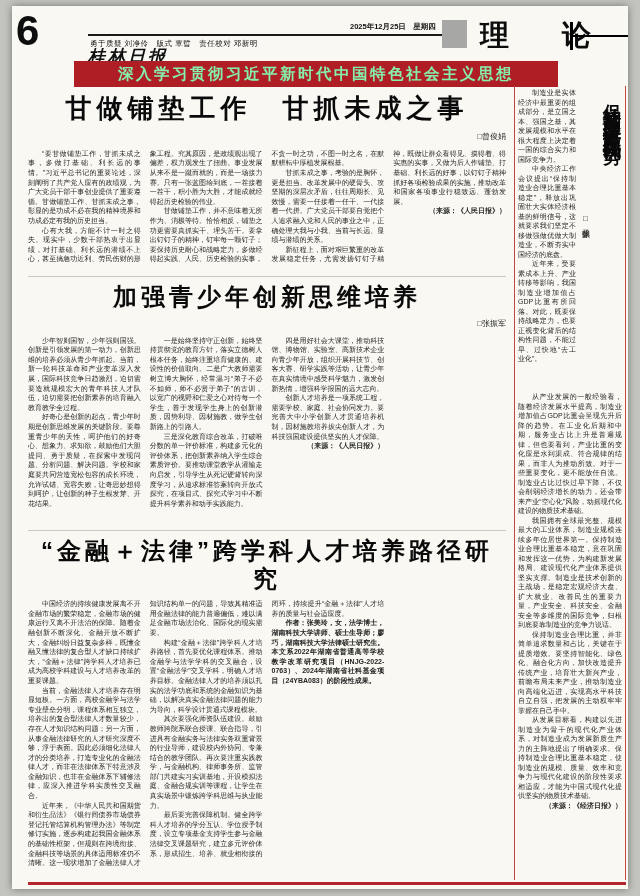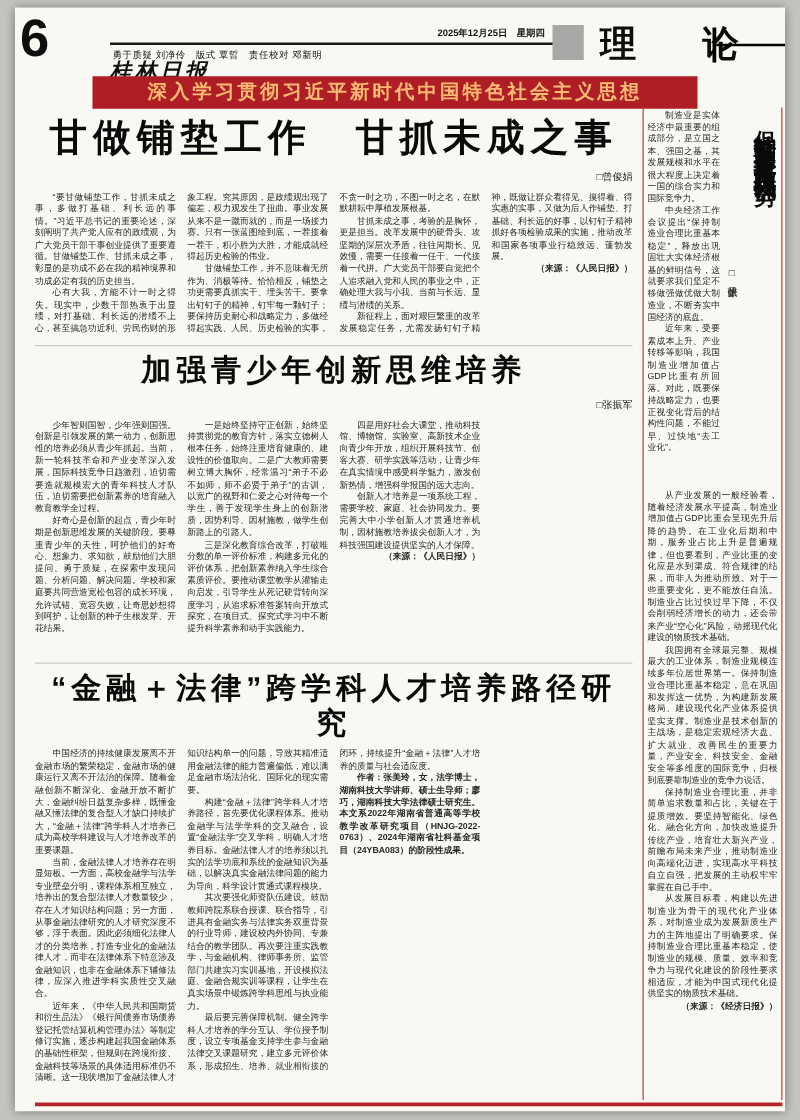--- a/index.html
+++ b/index.html
@@ -16,27 +16,27 @@
   .mastrule{left:76px;top:28px;width:372px;height:2px;background:#1a1a1a;}
   .staff{left:78px;top:33px;font-size:7.5px;color:#111;letter-spacing:.5px;}
   .dateline{left:338px;top:16px;font-size:7.5px;font-weight:bold;color:#111;}
   .graybox{left:430px;top:14px;width:25px;height:28px;background:#a7a7a5;}
   .sectiontitle{left:468px;top:10px;font-size:29px;font-weight:900;
                 font-family:"Liberation Serif",serif;letter-spacing:12px;color:#0c0c0c;white-space:nowrap;}
   .tick{left:558px;top:16px;width:3px;height:28px;background:#000;}
   .hline{left:561px;top:29px;width:55px;height:2px;background:#000;}
 
   
-  .banner{left:62px;top:55px;width:484px;height:26px;background:#ae1e24;color:#fdba74;
+  .banner{left:62px;top:55px;width:484px;height:26px;background:#ae1e24;color:#86efac;
           font-weight:bold;font-size:15.5px;letter-spacing:2.5px;text-align:center;line-height:26px;}
 
   
   .article{color:#1c1c1c;}
   .atitle{text-align:center;font-weight:900;color:#0a0a0a;line-height:1.15;}
-  .t1{font-size:30px;letter-spacing:5px;}
+  .t1{font-size:26px;letter-spacing:5px;}
   .t2{font-size:24px;letter-spacing:4px;}
   .byline{text-align:right;font-size:8px;color:#222;margin-top:7px;}
   .body{margin-top:7px;font-size:7px;line-height:9.6px;text-align:justify;color:#262626;
         column-gap:9px;column-fill:auto;overflow:hidden;}
   .cols4{column-count:4;}
   .body p{margin:0;text-indent:2em;}
   .body p.src{text-indent:0;text-align:right;font-weight:bold;}
   .body p.note{font-weight:bold;}
   .divider{height:1px;background:#c9c9c6;}
 

